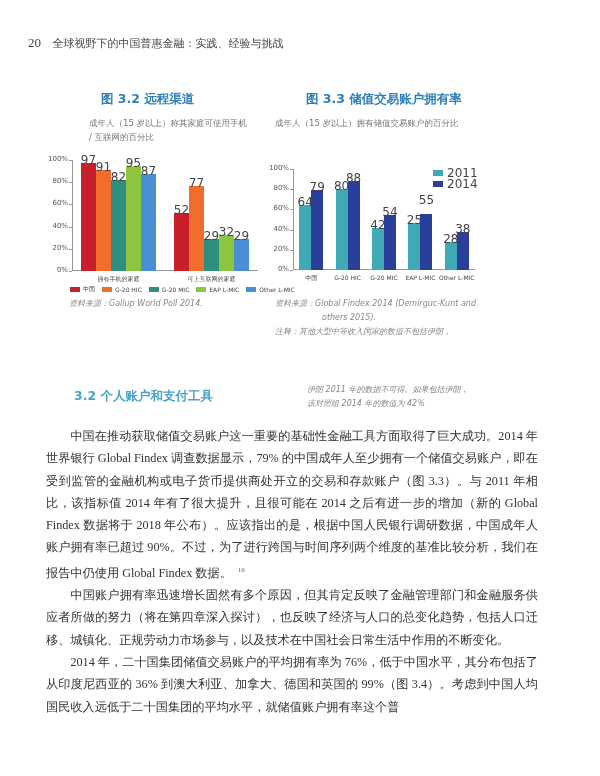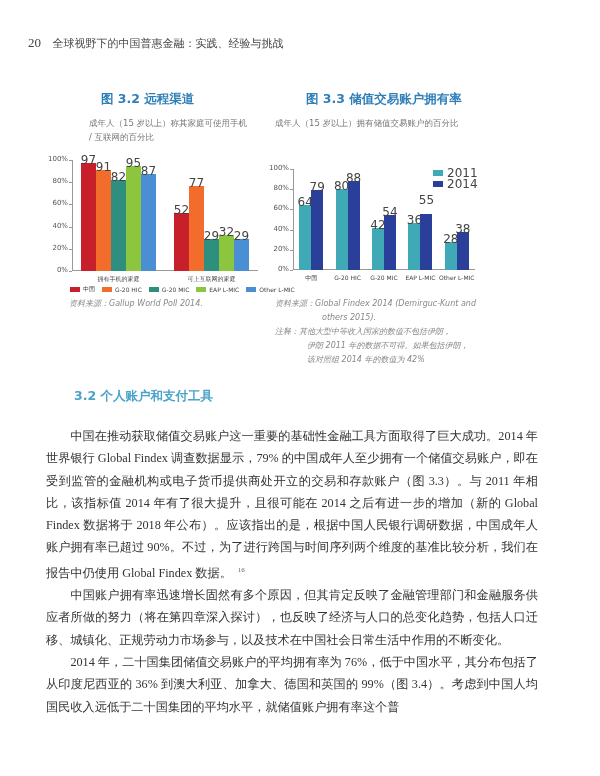--- a/index.html
+++ b/index.html
@@ -138,21 +138,21 @@
     <div class="bar-label" style="left: 38.6px; top: 10.2px;">80</div>
     <div class="bar" style="left: 54.6px; width: 12px; height: 88.88px; background: rgb(42, 63, 154);"></div>
     <div class="bar-label" style="left: 50.6px; top: 2.12px;">88</div>
     <div class="xcat" style="left: 36.4px; width: 36.4px; top: 105px;">G-20 HIC</div>
     <div class="bar" style="left: 79px; width: 12px; height: 42.42px; background: rgb(63, 169, 181);"></div>
     <div class="bar-label" style="left: 75px; top: 48.58px;">42</div>
     <div class="bar" style="left: 91px; width: 12px; height: 54.54px; background: rgb(42, 63, 154);"></div>
     <div class="bar-label" style="left: 87px; top: 36.46px;">54</div>
     <div class="xcat" style="left: 72.8px; width: 36.4px; top: 105px;">G-20 MIC</div>
     <div class="bar" style="left: 115.4px; width: 12px; height: 47.47px; background: rgb(63, 169, 181);"></div>
-    <div class="bar-label" style="left: 111.4px; top: 43.53px;">36</div>
+    <div class="bar-label" style="left: 111.4px; top: 43.53px;">25</div>
     <div class="bar" style="left: 127.4px; width: 12px; height: 55.55px; background: rgb(42, 63, 154);"></div>
     <div class="bar-label" style="left: 123.4px; top: 24px; text-align: center;">55</div>
     <div class="xcat" style="left: 109.2px; width: 36.4px; top: 105px;">EAP L-MIC</div>
     <div class="bar" style="left: 151.8px; width: 12px; height: 28.28px; background: rgb(63, 169, 181);"></div>
     <div class="bar-label" style="left: 147.8px; top: 62.72px;">28</div>
     <div class="bar" style="left: 163.8px; width: 12px; height: 38.38px; background: rgb(42, 63, 154);"></div>
     <div class="bar-label" style="left: 159.8px; top: 52.62px;">38</div>
     <div class="xcat" style="left: 145.6px; width: 36.4px; top: 105px;">Other L-MIC</div>
   </div>
 <div class="legend-v" id="legend2" style="left:433px; top:167px;">
@@ -163,21 +163,21 @@
     <div class="item">
       <span class="swatch" style="background: rgb(42, 63, 154);"></span>
       <span>2014</span>
     </div>
   </div>
 
 <div class="fig-src" style="left:275px; top:297px;">
   <div>资料来源：Global Findex 2014 (Demirguc-Kunt and</div>
   <div style="padding-left:47px;">others 2015).</div>
   <div>注释：其他大型中等收入国家的数值不包括伊朗，</div>
-  <div style="padding-left:32px;">伊朗 2011 年的数据不可得。如果包括伊朗，</div>
+  <div style="padding-left:32px;margin-top:44px;">伊朗 2011 年的数据不可得。如果包括伊朗，</div>
   <div style="padding-left:32px;">该对照组 2014 年的数值为 42%</div>
 </div>
 
 <div class="section-heading">3.2 个人账户和支付工具</div>
 
 <div class="body-text">
   <p><span>中国在推动获取储值交易账户这一重要的基础性金融工具方面取得了巨大成功。2014 年世界银行 Global Findex 调查数据显示，79% 的中国成年人至少拥有一个储值交易账户，即在受到监管的金融机构或电子货币提供商处开立的交易和存款账户（图 3.3）。与 2011 年相比，该指标值 2014 年有了很大提升，且很可能在 2014 之后有进一步的增加（新的 Global Findex 数据将于 2018 年公布）。应该指出的是，根据中国人民银行调研数据，中国成年人账户拥有率已超过 90%。不过，为了进行跨国与时间序列两个维度的基准比较分析，我们在报告中仍使用 Global Findex 数据。</span><span class="sup">16</span></p>
   <p>中国账户拥有率迅速增长固然有多个原因，但其肯定反映了金融管理部门和金融服务供应者所做的努力（将在第四章深入探讨），也反映了经济与人口的总变化趋势，包括人口迁移、城镇化、正规劳动力市场参与，以及技术在中国社会日常生活中作用的不断变化。</p>
   <p>2014 年，二十国集团储值交易账户的平均拥有率为 76%，低于中国水平，其分布包括了从印度尼西亚的 36% 到澳大利亚、加拿大、德国和英国的 99%（图 3.4）。考虑到中国人均国民收入远低于二十国集团的平均水平，就储值账户拥有率这个普</p>
 </div>

